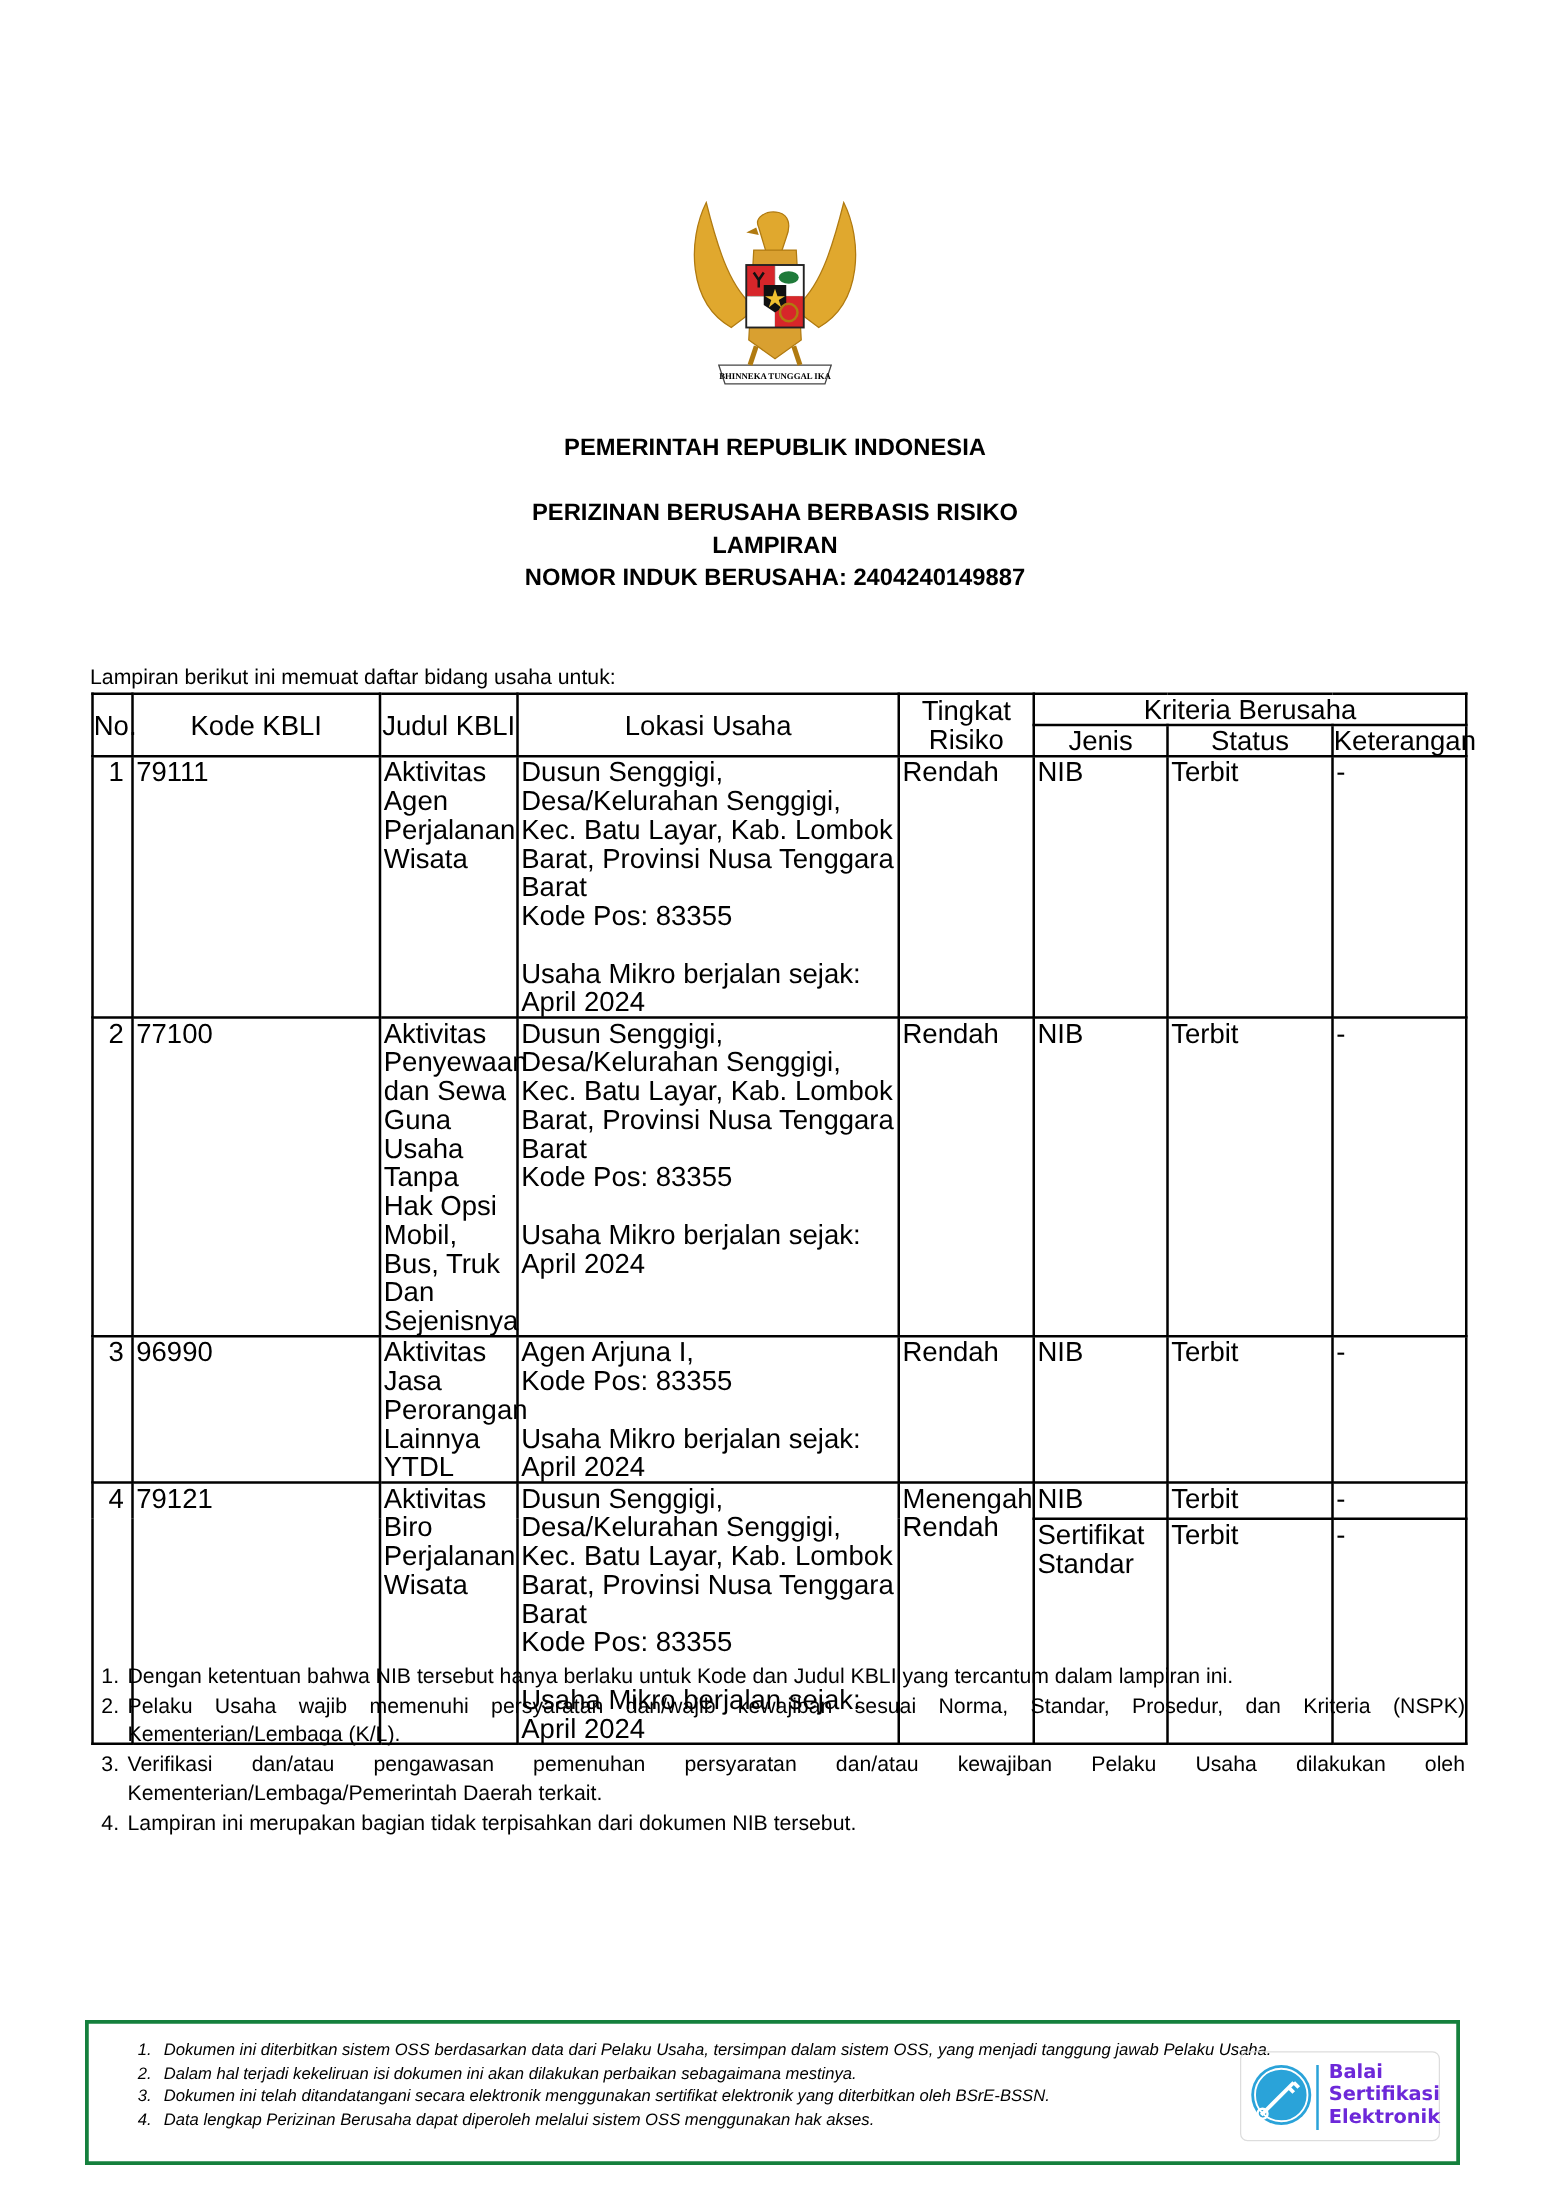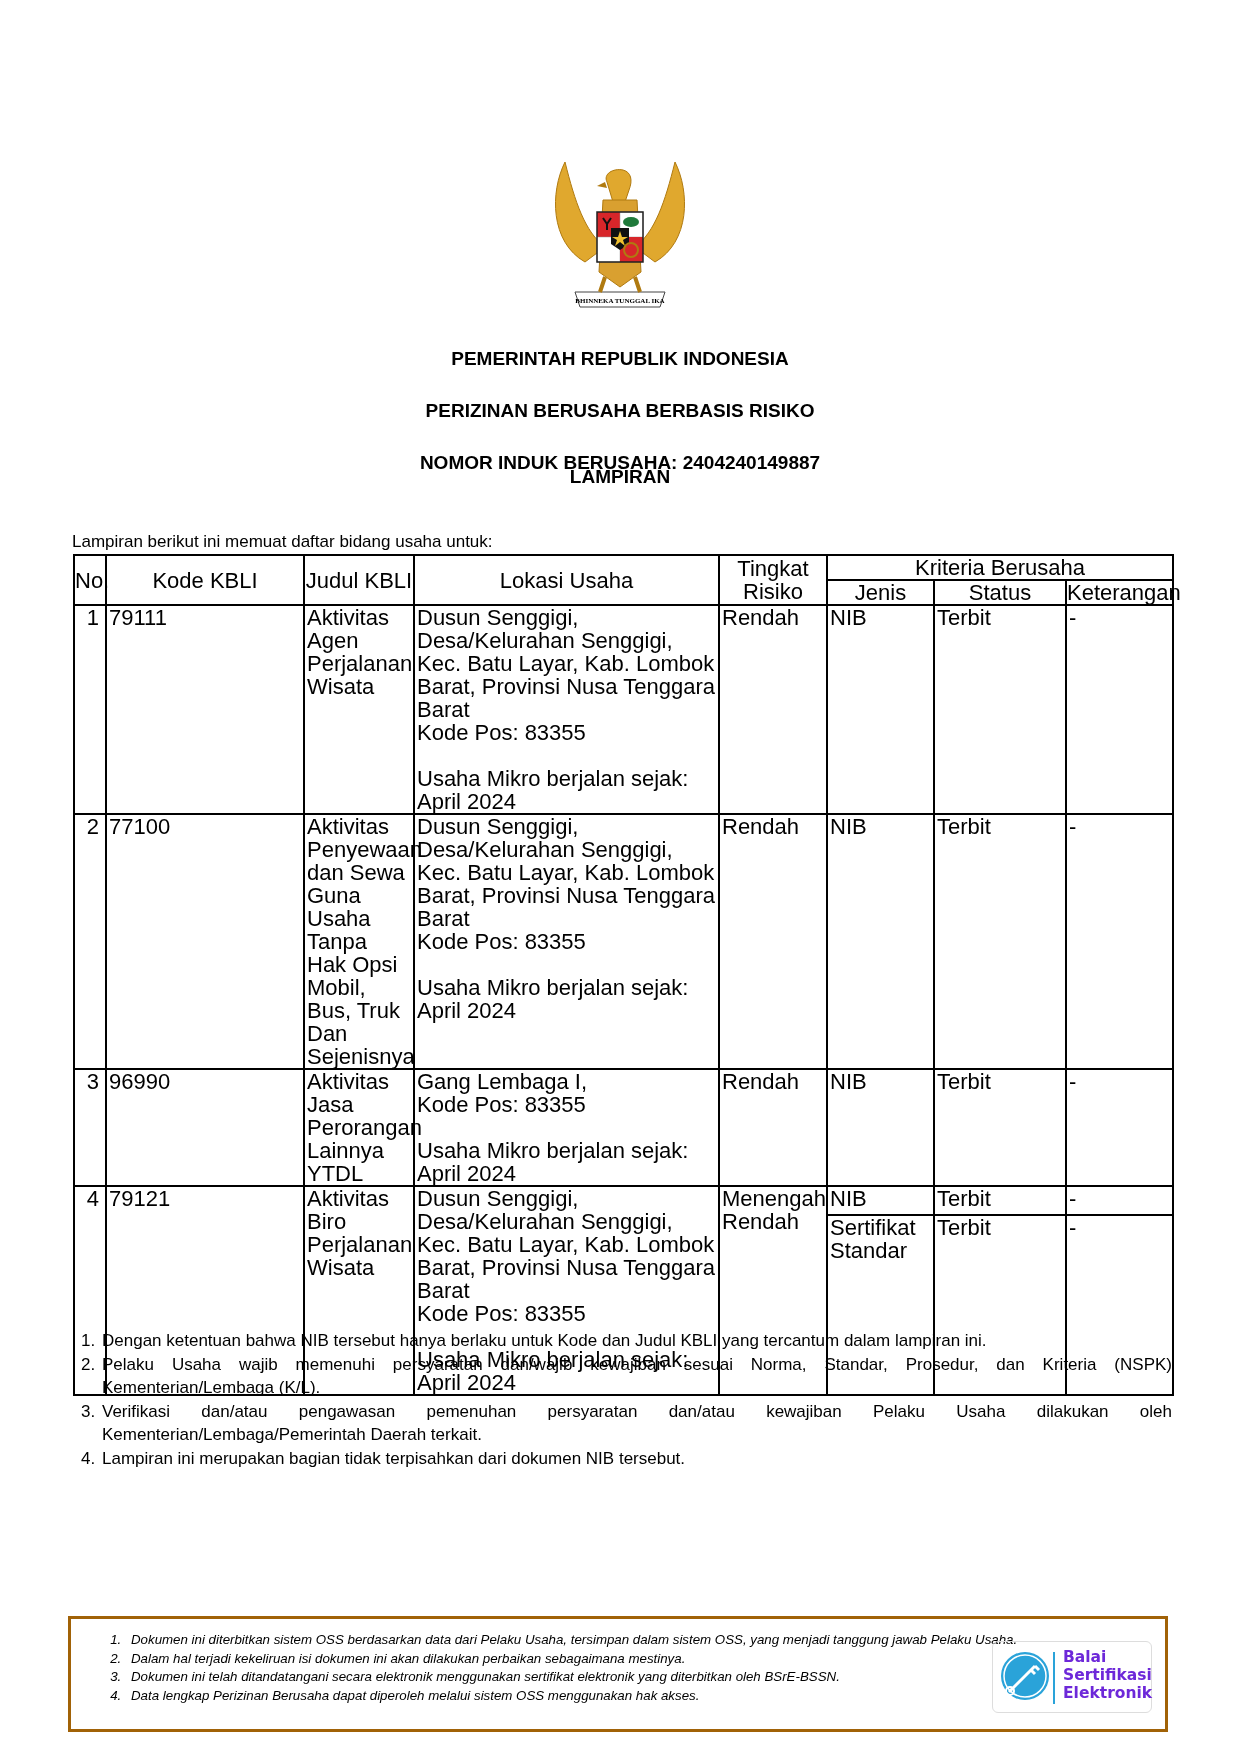--- a/index.html
+++ b/index.html
@@ -10,21 +10,21 @@
   .title { left:0; width:1240px; text-align:center; font-weight:bold; font-size:19px; line-height:26px; }
   .intro { left:72px; top:532px; font-size:17px; line-height:20px; }
   table.main { position:absolute; left:73px; top:554px; width:1099px; border-collapse:collapse; table-layout:fixed;
                font-size:22px; line-height:23px; }
   table.main td, table.main th { border:2px solid #000; padding:0 2px; vertical-align:top; font-weight:normal; }
   table.main th { vertical-align:middle; text-align:center; padding:0; }
   .c-no { text-align:right; padding-right:6px !important; }
   .notes { left:72px; top:1329px; width:1100px; font-size:17px; line-height:23.5px; }
   .notes ol { margin:0; padding:0 0 0 28px; }
   .notes li { text-align:justify; padding-left:2px; }
-  .footer { left:68px; top:1616px; width:1100px; height:116px; border:3px solid #a16207; box-sizing:border-box; }
+  .footer { left:68px; top:1616px; width:1100px; height:116px; border:3px solid #15803d; box-sizing:border-box; }
   .footer ol { position:absolute; left:14px; top:12px; width:900px; margin:0; padding:0 0 0 40px;
                font-style:italic; font-size:13.3px; line-height:18.5px; }
   .footer li { padding-left:6px; }
   .bsre { position:absolute; left:921px; top:22px; width:158px; height:70px; border:1px solid #ddd; border-radius:6px; }
   .bsre-text { position:absolute; left:70px; top:6px; color:#6d28d9; font-weight:bold; font-size:15.5px; line-height:18px; font-family:"DejaVu Sans", sans-serif; }
   .bsre-bar { position:absolute; left:60px; top:10px; width:2px; height:52px; background:#2aa3d9; }
 </style>
 </head>
 <body>
 
@@ -51,21 +51,21 @@
     <path d="M58 66 L62 72 L66 66 M62 72 L62 78" stroke="#111" stroke-width="2" fill="none"></path>
 
     <path d="M30 140 L120 140 L115 155 L35 155 Z" fill="#fff" stroke="#444"></path>
     <text x="75" y="151" font-size="7" text-anchor="middle" font-family="Liberation Serif, serif">BHINNEKA TUNGGAL IKA</text>
     <path d="M60 125 L55 140 M90 125 L95 140" stroke="#b07a10" stroke-width="4"></path>
   </svg>
 </div>
 
 <div class="abs title" style="top:346px;">PEMERINTAH REPUBLIK INDONESIA</div>
 <div class="abs title" style="top:398px;">PERIZINAN BERUSAHA BERBASIS RISIKO</div>
-<div class="abs title" style="top:424px;margin-top:40px;">LAMPIRAN</div>
+<div class="abs title" style="top:424px;">LAMPIRAN</div>
 <div class="abs title" style="top:450px;">NOMOR INDUK BERUSAHA: 2404240149887</div>
 
 <div class="abs intro">Lampiran berikut ini memuat daftar bidang usaha untuk:</div>
 
 <table class="main">
   <colgroup>
     <col style="width:32px">
       <col style="width:198px">
       <col style="width:110px">
       <col style="width:305px">
@@ -122,21 +122,21 @@
     <td>NIB</td>
     <td>Terbit</td>
     <td>-</td>
   </tr>
 
   <tr style="height:116px">
     <td class="c-no">3</td>
     <td>96990</td>
     <td>Aktivitas Jasa Perorangan Lainnya YTDL</td>
     <td>
-      <div>Gang Lembaga I,</div>
+      <div>Agen Arjuna I,</div>
       <div>Kode Pos: 83355</div>
       <div style="height:23px"></div>
       <div>Usaha Mikro berjalan sejak: April 2024</div>
     </td>
     <td>Rendah</td>
     <td>NIB</td>
     <td>Terbit</td>
     <td>-</td>
   </tr>
 

